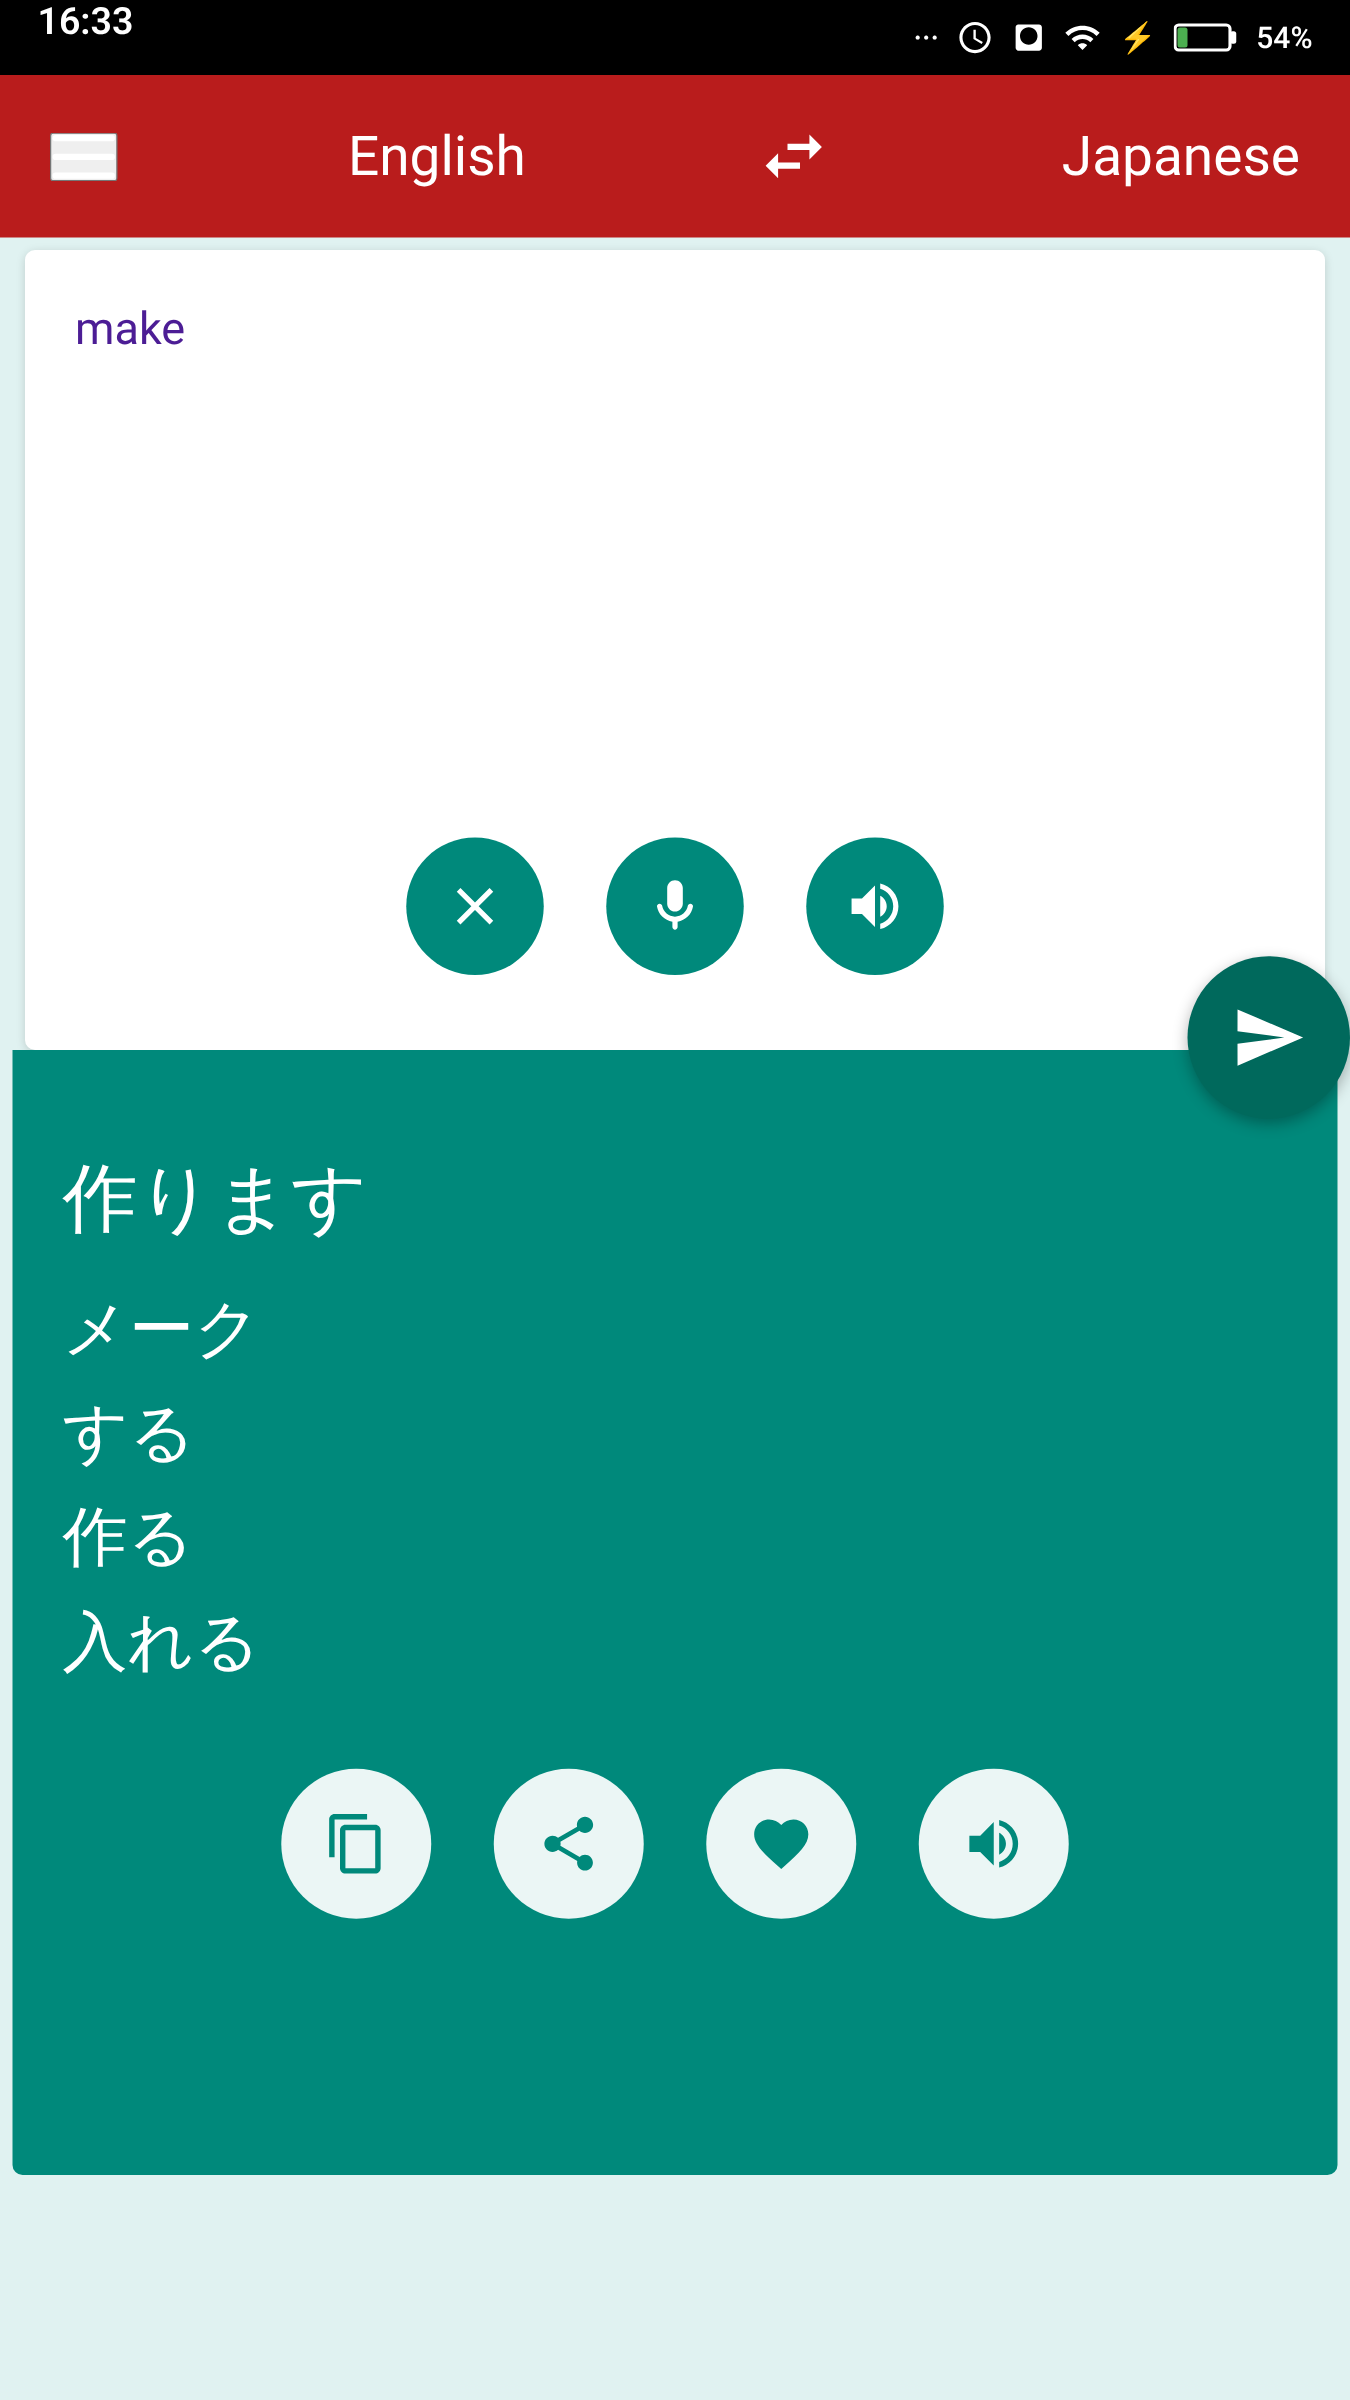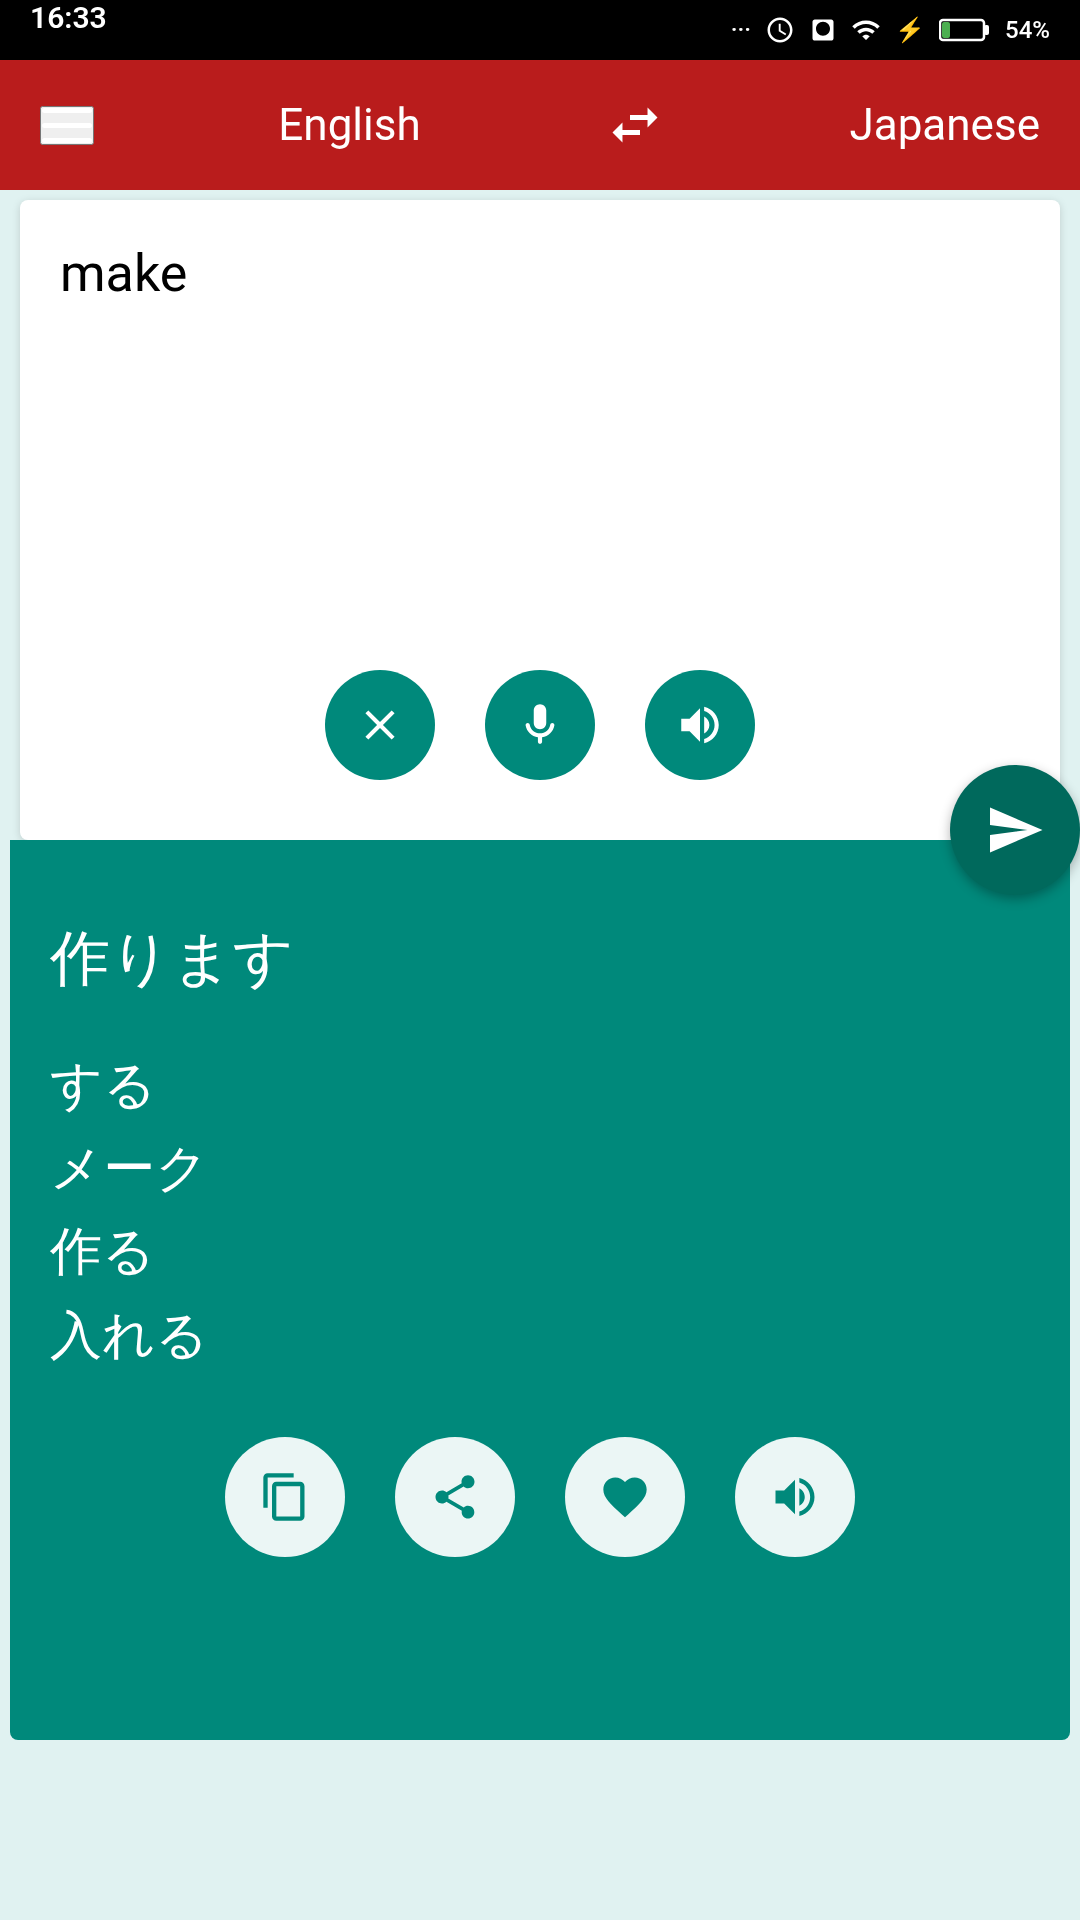--- a/index.html
+++ b/index.html
@@ -66,22 +66,22 @@
     .input-section {
       background: #fff;
       margin: 10px 10px 0 10px;
       border-radius: 8px;
       padding: 40px 40px 20px 40px;
       min-height: 640px;
       position: relative;
       box-shadow: 0 2px 8px rgba(0,0,0,0.15);
     }
     .input-text {
-      font-size: 52px;
-      color: #000000;
+      font-size: 36px;
+      color: #4c1d95;
       line-height: 1.3;
       min-height: 400px;
     }
     .input-controls {
       display: flex;
       justify-content: center;
       gap: 50px;
       margin-top: 30px;
       padding-bottom: 20px;
     }
@@ -125,21 +125,21 @@
       margin: 0 10px 10px 10px;
       border-radius: 0 0 8px 8px;
       padding: 80px 40px 40px 40px;
       min-height: 900px;
       position: relative;
     }
     .output-primary {
       font-size: 60px;
       color: #fff;
       font-weight: 500;
-      margin-bottom: 46px;
+      margin-bottom: 24px;
       line-height: 1.3;
     }
     .output-alternatives {
       display: flex;
       flex-direction: column;
       gap: 0;
     }
     .output-alt-item {
       font-size: 52px;
       color: #fff;
@@ -243,22 +243,22 @@
   <button class="fab" title="Translate">
     <svg width="60" height="60" viewBox="0 0 24 24" fill="white">
       <path d="M2.01 21L23 12 2.01 3 2 10l15 2-15 2z"></path>
     </svg>
   </button>
 </div>
 
 <div class="output-section">
   <div class="output-primary">作ります</div>
   <div class="output-alternatives">
+    <span class="output-alt-item">メーク</span>
     <span class="output-alt-item">する</span>
-    <span class="output-alt-item">メーク</span>
     <span class="output-alt-item">作る</span>
     <span class="output-alt-item">入れる</span>
   </div>
   <div class="output-actions">
     <button class="action-btn" title="Copy">
       <svg width="52" height="52" viewBox="0 0 24 24" fill="#00897b">
         <path d="M16 1H4c-1.1 0-2 .9-2 2v14h2V3h12V1zm3 4H8c-1.1 0-2 .9-2 2v14c0 1.1.9 2 2 2h11c1.1 0 2-.9 2-2V7c0-1.1-.9-2-2-2zm0 16H8V7h11v14z"></path>
       </svg>
     </button>
     <button class="action-btn" title="Share">

